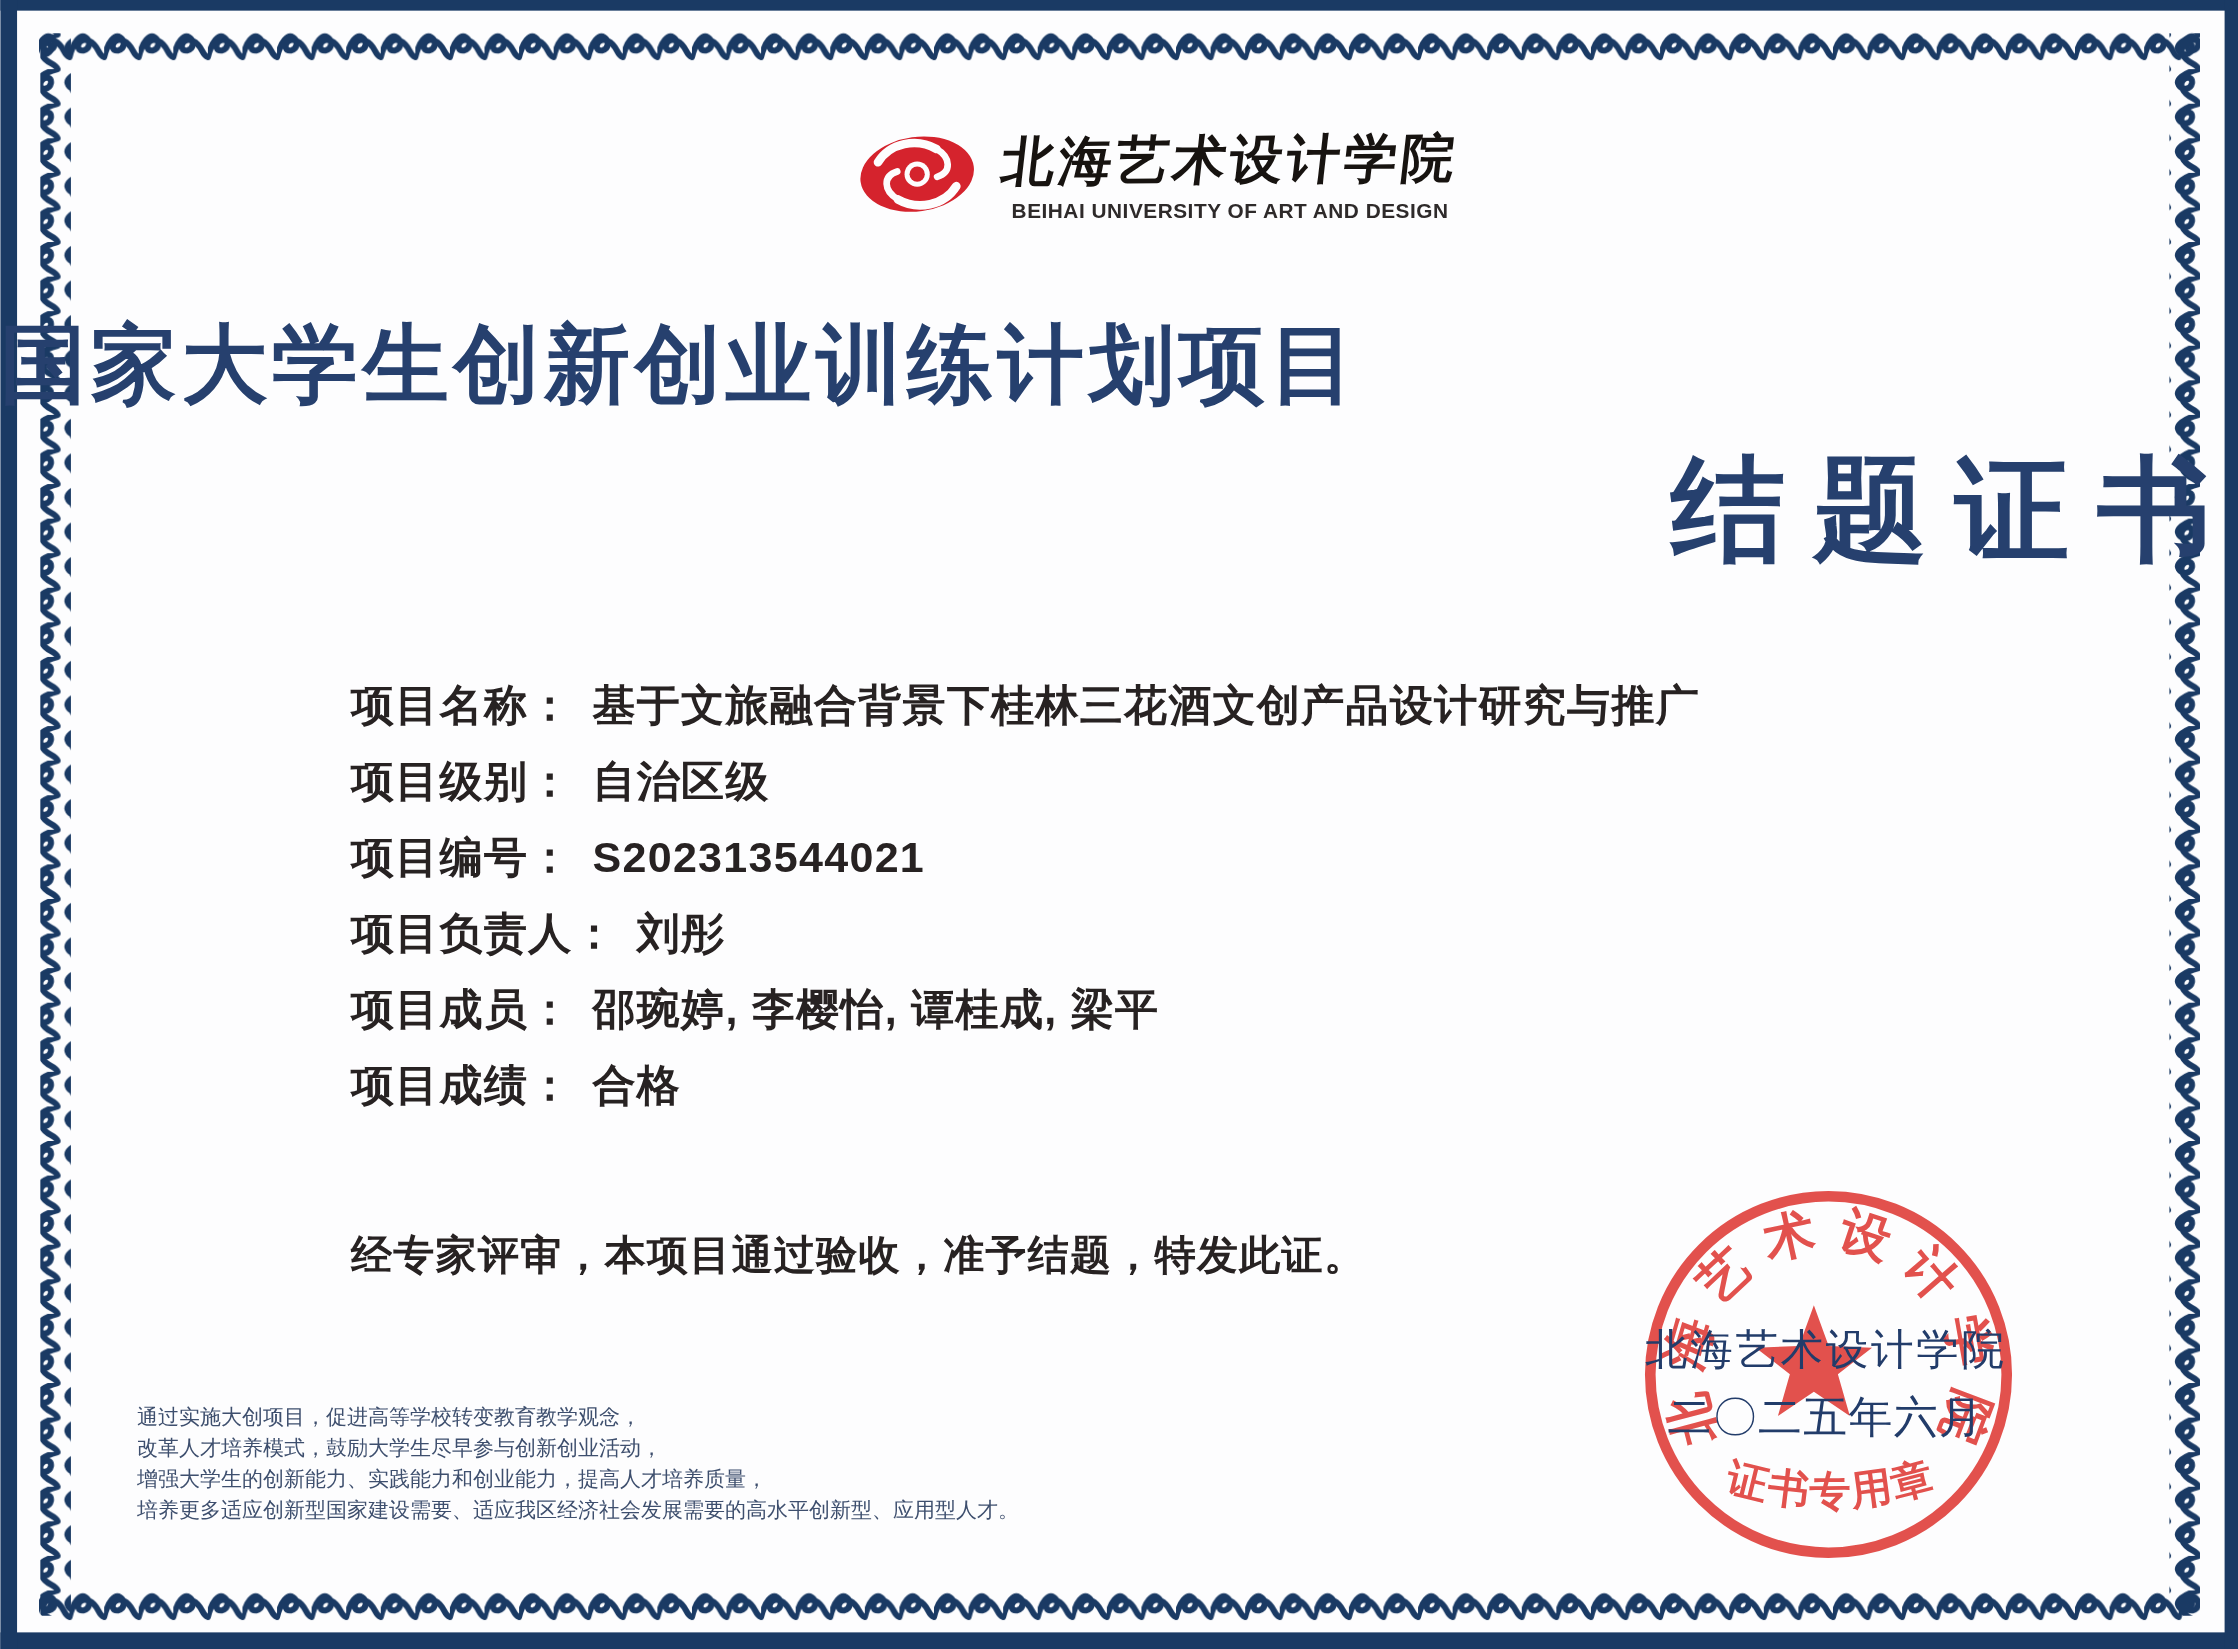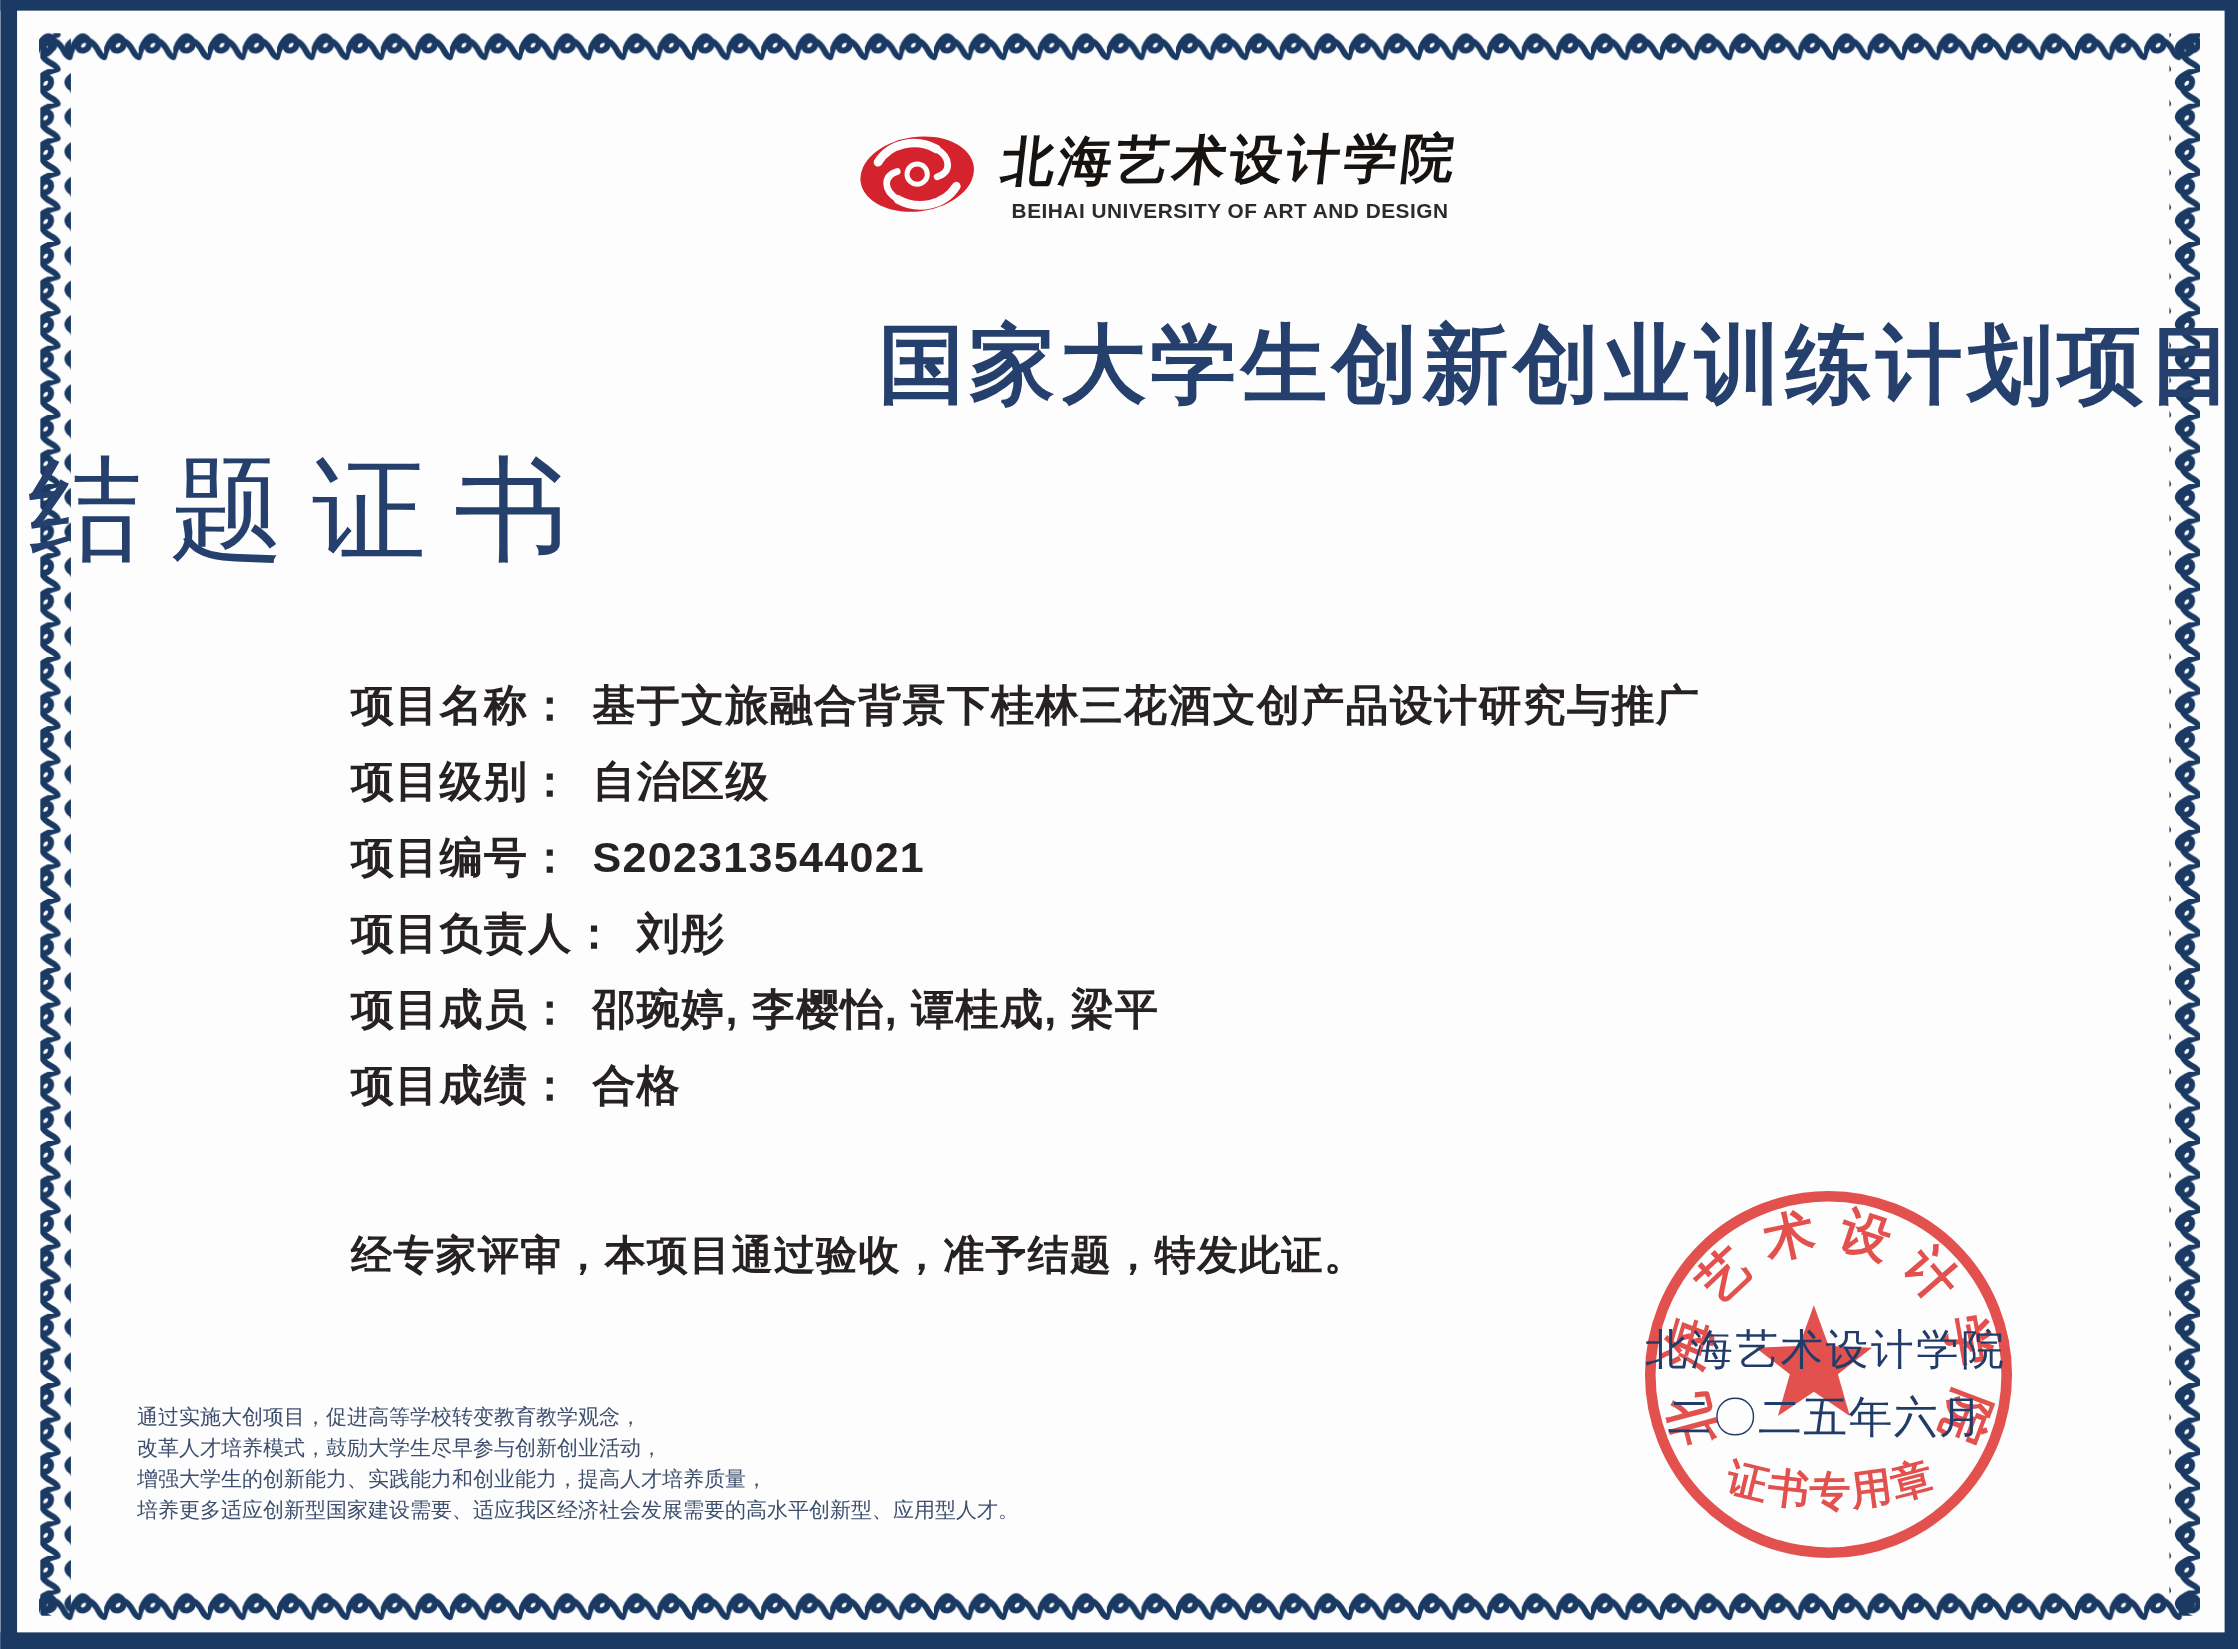--- a/index.html
+++ b/index.html
@@ -27,30 +27,30 @@
   }
   .english{
     font-size:20px;font-weight:700;color:#2e2a2a;
     letter-spacing:0.5px;margin-top:2.7px;white-space:nowrap;
     transform:scaleX(1.04);
   }
 
   
   .title1{
     position:absolute;top:307px;left:0;width:100%;
-    text-align:right;
+    text-align:left;
     font-family:"Liberation Serif","DejaVu Serif",serif;
     font-weight:700;font-size:86px;letter-spacing:4.7px;
     color:#26406e;white-space:nowrap;
   }
   .title2{
     position:absolute;top:434px;left:0;width:100%;
-    text-align:left;
+    text-align:right;
     font-family:"Liberation Serif","DejaVu Serif",serif;
-    font-weight:400;font-size:114px;letter-spacing:28px;text-indent:28px;
+    font-weight:700;font-size:114px;letter-spacing:28px;text-indent:28px;
     color:#26406e;white-space:nowrap;
   }
 
   
   .fields{position:absolute;left:351px;top:681px;}
   .field-row{
     height:76px;font-size:43px;line-height:49px;
     color:#272222;font-weight:600;white-space:nowrap;
   }
   .field-label{letter-spacing:1.3px;}

